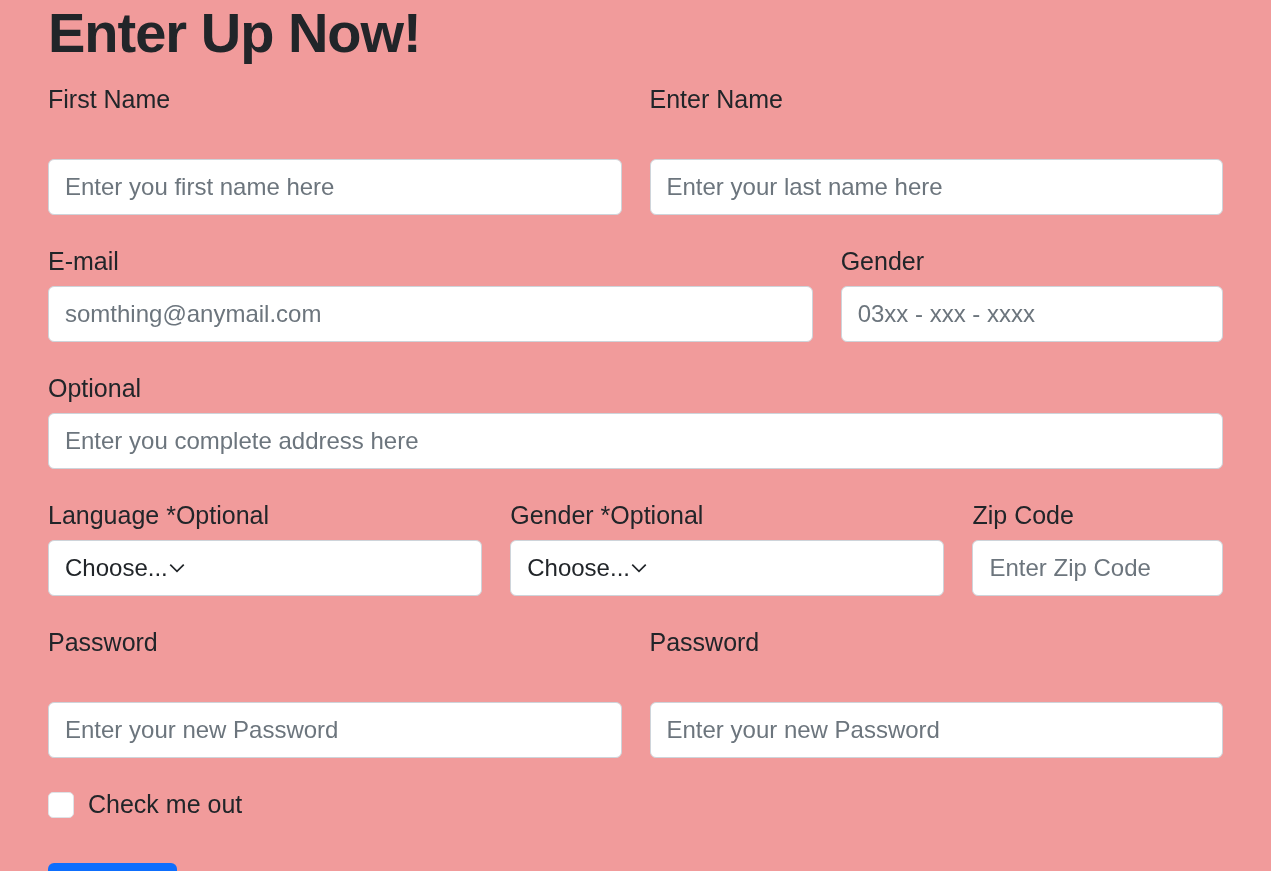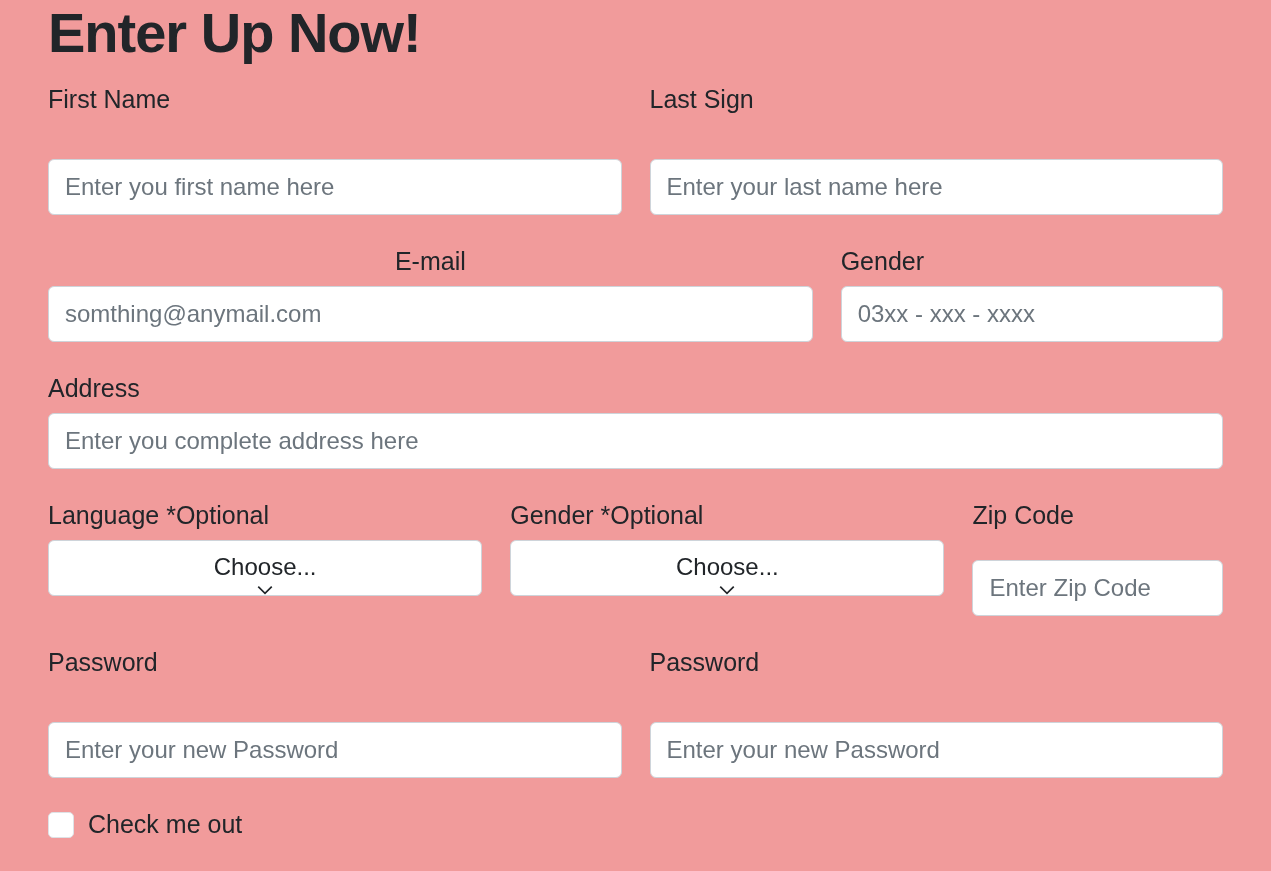--- a/index.html
+++ b/index.html
@@ -27,31 +27,29 @@
     .form-group {
       display: flex;
       flex-direction: column;
     }
     .col-6 {
       flex: 1 1 0;
       gap: 35px;
     }
     .col-8 {
       flex: 2 1 0;
-      align-items: center;
     }
     .col-4 {
       flex: 1 1 0;
     }
     .col-5 {
       flex: 1.3 1 0;
     }
     .col-3 {
       flex: 0.75 1 0;
-      gap: 20px;
     }
     .col-12 {
       flex: 1 1 100%;
     }
     label {
       font-size: 25px;
       font-weight: 400;
       margin-bottom: 10px;
       color: #212529;
     }
@@ -72,21 +70,20 @@
     input::placeholder {
       color: #6c757d;
       opacity: 1;
     }
     .select-wrapper {
       display: flex;
       align-items: center;
       justify-content: flex-start;
       cursor: pointer;
       position: relative;
-      flex-direction: column;
     }
     .select-value {
       font-size: 24px;
       color: #212529;
     }
     .chevron {
       width: 18px;
       height: 18px;
       flex-shrink: 0;
     }
@@ -128,39 +125,39 @@
 <h1>Enter Up Now!</h1>
 
 <form>
 
   <div class="form-row">
     <div class="form-group col-6">
       <label>First Name</label>
       <input type="text" placeholder="Enter you first name here" style="">
     </div>
     <div class="form-group col-6">
-      <label>Last Sign</label>
+      <label>Enter Name</label>
       <input type="text" placeholder="Enter your last name here" style="">
     </div>
   </div>
 
   <div class="form-row">
     <div class="form-group col-8">
       <label>E-mail</label>
       <input type="email" placeholder="somthing@anymail.com" style="">
     </div>
     <div class="form-group col-4">
       <label>Gender</label>
       <input type="text" placeholder="03xx - xxx - xxxx" style="">
     </div>
   </div>
 
   <div class="form-row">
     <div class="form-group col-12">
-      <label>Address</label>
+      <label>Optional</label>
       <input type="text" placeholder="Enter you complete address here" style="">
     </div>
   </div>
 
   <div class="form-row">
     <div class="form-group col-5">
       <label>Language *Optional</label>
       <div class="select-wrapper">
         <span class="select-value">Choose...</span>
         <svg class="chevron" viewBox="0 0 16 16" fill="none" stroke="#212529" stroke-width="1.5">

